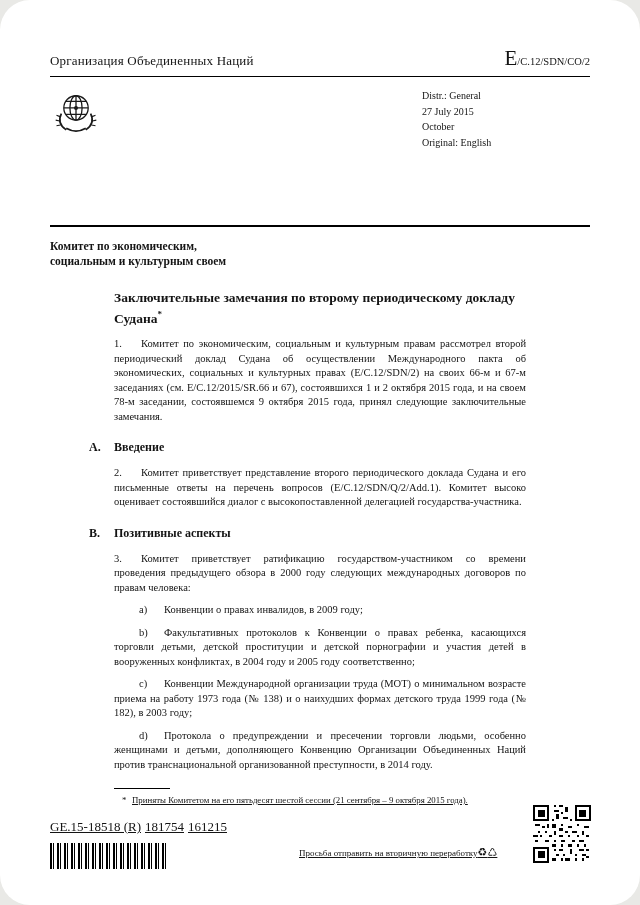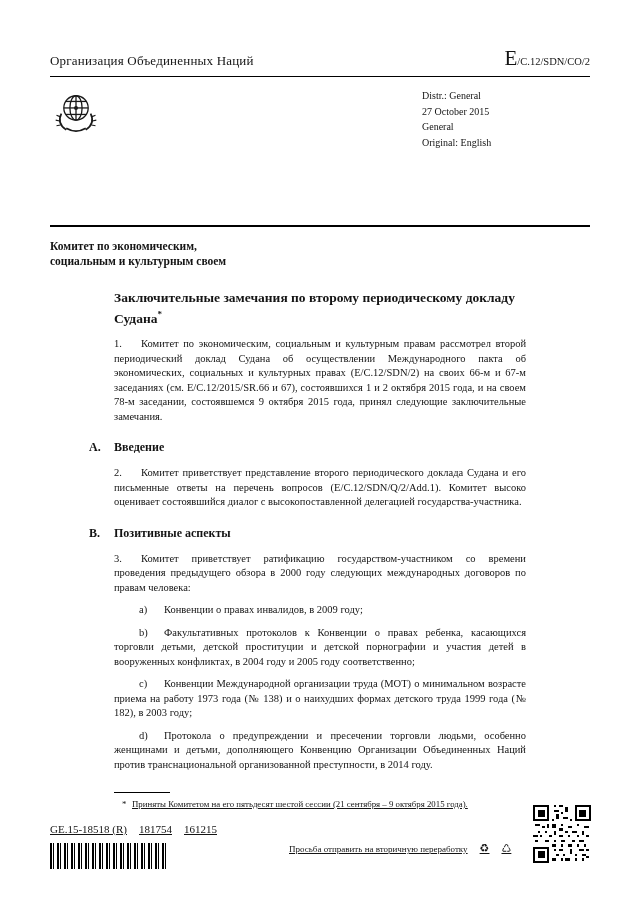--- a/index.html
+++ b/index.html
@@ -1,21 +1,21 @@
 <!DOCTYPE html>
 <html><head>
 <meta charset="utf-8">
 <style>
   html,body{margin:0;padding:0;background:#e9e9e6;}
   .page{
     width:640px;height:905px;margin:0 auto;background:#ffffff;
     position:relative;box-sizing:border-box;
     padding:46px 50px 0 50px;
     font-family:"Liberation Serif", serif;color:#141414;
-    display:flex;flex-direction:column;overflow:hidden;
+    display:flex;flex-direction:column;overflow:hidden;border-radius:30px;
   }
   
   .top-row{display:flex;justify-content:space-between;align-items:baseline;}
   .org-name{font-size:13px;letter-spacing:.2px;}
   .doc-symbol{white-space:nowrap;}
   .doc-symbol .big-e{font-size:21px;}
   .doc-symbol .sym-rest{font-size:10.5px;}
   .rule-thin{border-bottom:1px solid #000;margin-top:5px;}
   .masthead{display:flex;align-items:flex-start;margin-top:9px;height:139px;}
   .emblem{width:52px;height:52px;flex:0 0 52px;}
@@ -33,24 +33,24 @@
   .section-head .letter{display:inline-block;min-width:25px;}
   .list-item{margin:8px 0 0 64px;width:412px;font-size:10.5px;line-height:14.5px;text-align:justify;text-indent:25px;}
   .list-item .ilabel{display:inline-block;min-width:25px;text-indent:0;}
   
   .bottom{margin-top:auto;padding-bottom:36px;text-decoration:underline;}
   .fn-rule{margin-left:64px;width:56px;border-top:1px solid #000;}
   .footnote{margin:5px 0 0 72px;width:430px;font-size:8.8px;line-height:12px;}
   .footnote .fn-mark{display:inline-block;min-width:10px;}
   .footer-row{margin-top:13px;display:flex;align-items:flex-start;}
   .ge-block{display:flex;flex-direction:column;}
-  .ge-line{display:flex;gap:12px;font-size:11px;white-space:nowrap;text-align:center;}
+  .ge-line{display:flex;gap:4px;font-size:13px;white-space:nowrap;text-align:center;}
   .barcode{margin-top:8px;width:118px;height:26px;
     background:repeating-linear-gradient(90deg,#000 0 2px,#fff 2px 3px,#000 3px 4px,#fff 4px 7px,#000 7px 9px,#fff 9px 10px,#000 10px 11px,#fff 11px 14px);}
-  .recycle-line{margin-left:72px;margin-top:20px;font-size:9px;white-space:nowrap;display:flex;align-items:flex-end;gap:12px;}
+  .recycle-line{margin-left:72px;margin-top:28px;font-size:9px;white-space:nowrap;display:flex;align-items:flex-end;gap:0;}
   .recycle-glyph{font-family:"DejaVu Sans", sans-serif;font-size:11px;line-height:1;}
   .qr{position:absolute;right:49px;bottom:42px;width:58px;height:58px;}
 </style>
 </head>
 <body>
 
 <div class="page">
 
   <div class="top-row">
     <span class="org-name">Организация Объединенных Наций</span>
@@ -80,22 +80,22 @@
           <line x1="12" y1="43" x2="7" y2="42"></line>
           <line x1="13" y1="48" x2="8" y2="49"></line>
           <line x1="51" y1="38" x2="56" y2="36"></line>
           <line x1="52" y1="43" x2="57" y2="42"></line>
           <line x1="51" y1="48" x2="56" y2="49"></line>
         </g>
       </svg>
     </span>
     <div class="distr">
       <div>Distr.: General</div>
-      <div>27 October 2015</div>
-      <div>General</div>
+      <div>27 July 2015</div>
+      <div>October</div>
       <div>Original: English</div>
     </div>
   </div>
   <div class="rule-thick"></div>
 
   <div class="committee">
     <div>Комитет по экономическим,</div>
     <div>социальным и культурным своем</div>
   </div>
 

